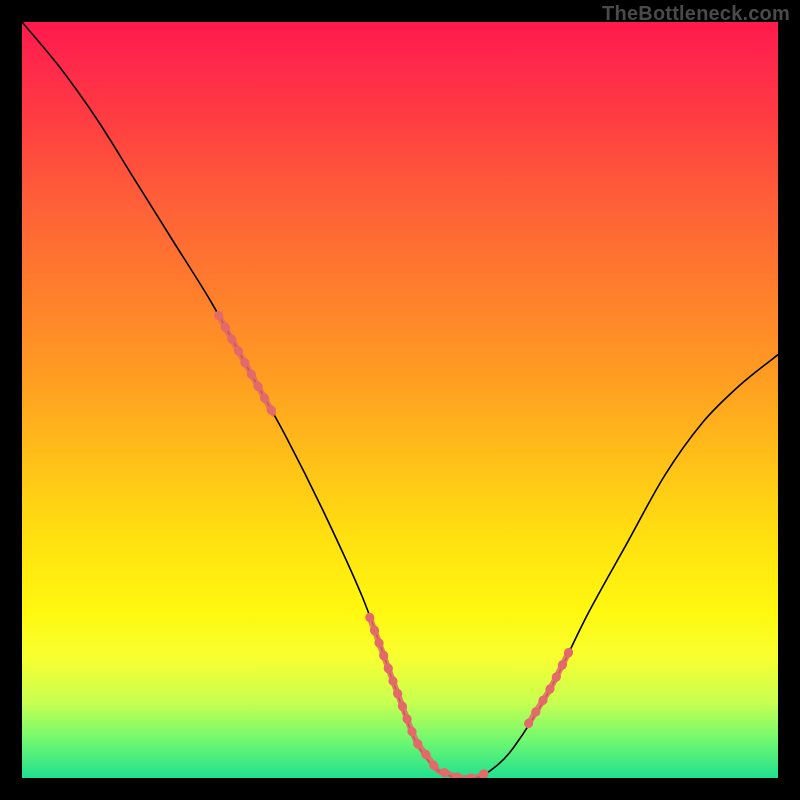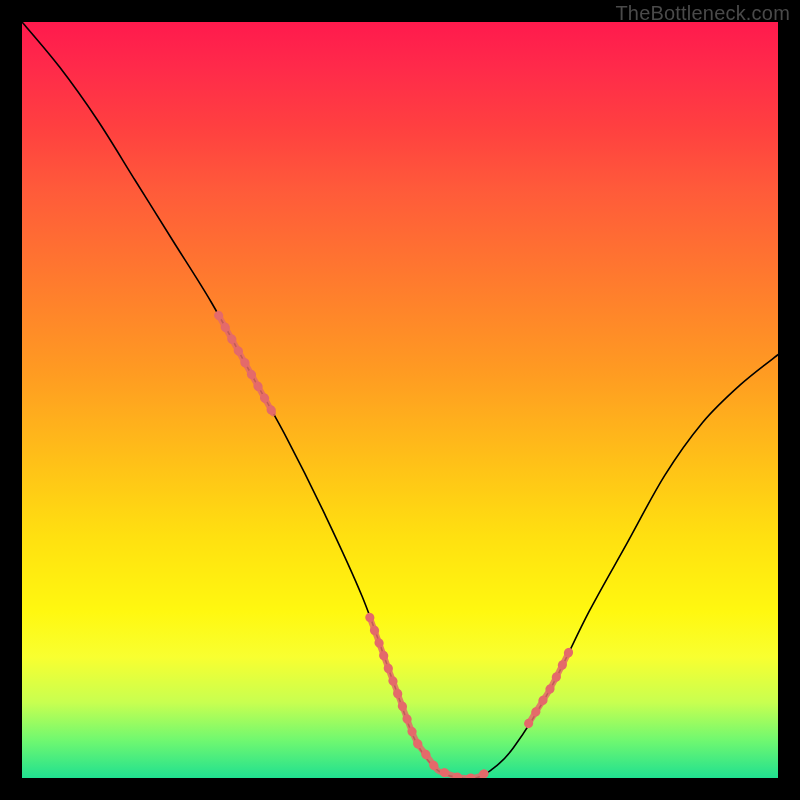--- a/index.html
+++ b/index.html
@@ -31,21 +31,21 @@
       #c8ff50 90%,
       #70f870 95%,
       #20e090 100%);
   }
   .watermark {
     position: absolute;
     top: 2px;
     right: 10px;
     color: #4a4a4a;
     font-size: 20px;
-    font-weight: 400;
+    font-weight: 700;
     letter-spacing: 0.2px;
     pointer-events: none;
   }
   svg.curve {
     position: absolute;
     left: 0;
     top: 0;
     width: 756px;
     height: 756px;
     pointer-events: none;

